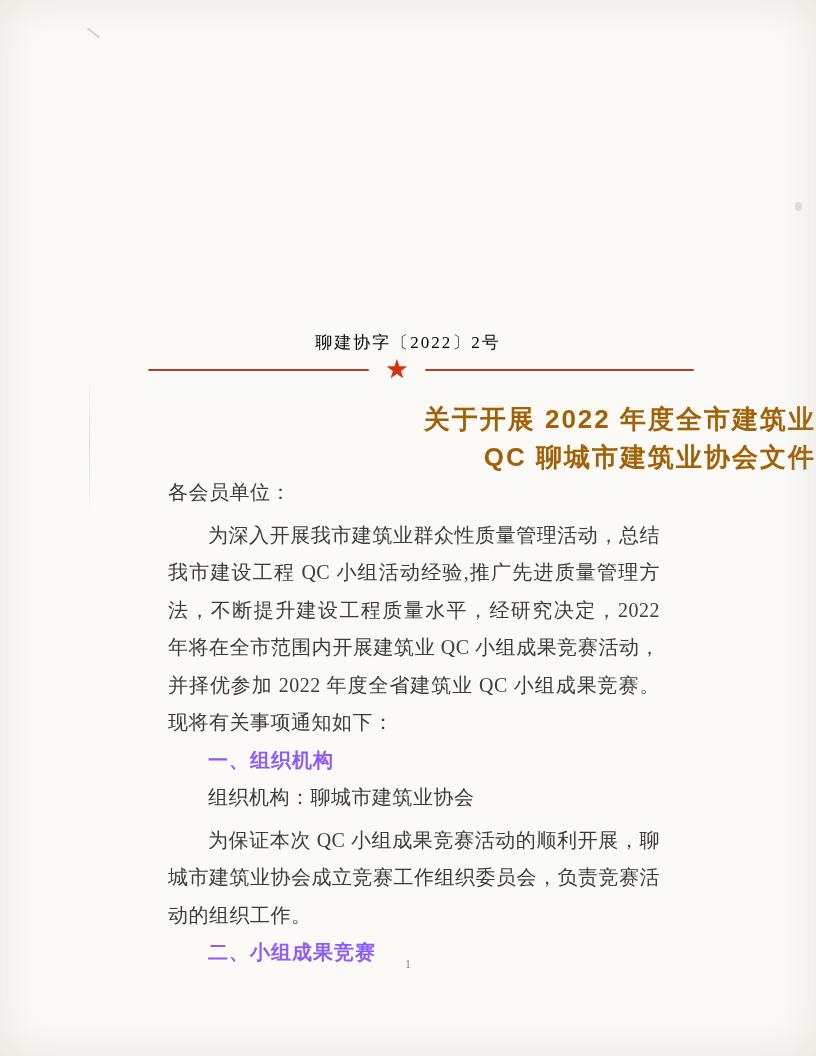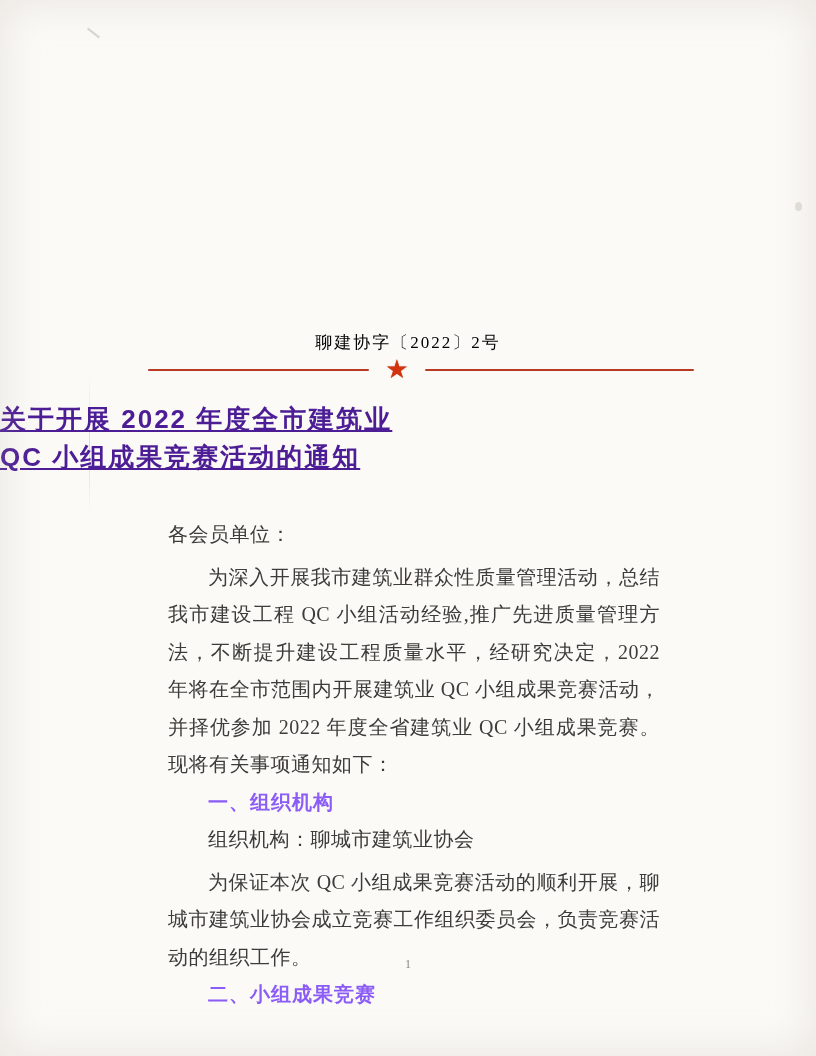--- a/index.html
+++ b/index.html
@@ -103,33 +103,32 @@
   .divider .seg-right {
     flex: 1;
     height: 2px;
     background: #b83a22;
     border-radius: 2px;
   }
 
   .doc-title {
     position: absolute;
     top: 400px; left: 0; right: 0;
-    text-align: left;
+    text-align: right;
     font-family: "Liberation Sans", "DejaVu Sans", sans-serif;
     font-weight: bold;
     font-size: 26px;
     line-height: 38px;
     letter-spacing: 2px;
-    color: #4c1d95;
-    text-decoration: underline;
+    color: #a16207;
   }
 
   .body-text {
     position: absolute;
-    top: 516px;
+    top: 474px;
     left: 168px;
     width: 492px;
     font-size: 20px;
     line-height: 37.5px;
     letter-spacing: 0.5px;
     color: #3e3c3a;
     text-align: justify;
   }
   .body-text p {
     margin: 0;
@@ -175,21 +174,21 @@
   <div class="doc-number">聊建协字〔2022〕2号</div>
 
   <div class="divider">
     <div class="seg-left"></div>
     <div class="star">★</div>
     <div class="seg-right"></div>
   </div>
 
   <div class="doc-title">
     <div>关于开展 2022 年度全市建筑业</div>
-    <div>QC 小组成果竞赛活动的通知</div>
+    <div>QC 聊城市建筑业协会文件</div>
   </div>
 
   <div class="body-text">
     <p class="salutation">各会员单位：</p>
     <p class="para">为深入开展我市建筑业群众性质量管理活动，总结我市建设工程 QC 小组活动经验,推广先进质量管理方法，不断提升建设工程质量水平，经研究决定，2022年将在全市范围内开展建筑业 QC 小组成果竞赛活动，并择优参加 2022 年度全省建筑业 QC 小组成果竞赛。现将有关事项通知如下：</p>
     <p class="section-heading">一、组织机构</p>
     <p class="host-line">组织机构：聊城市建筑业协会</p>
     <p class="para">为保证本次 QC 小组成果竞赛活动的顺利开展，聊城市建筑业协会成立竞赛工作组织委员会，负责竞赛活动的组织工作。</p>
     <p class="section-heading">二、小组成果竞赛</p>
   </div>

